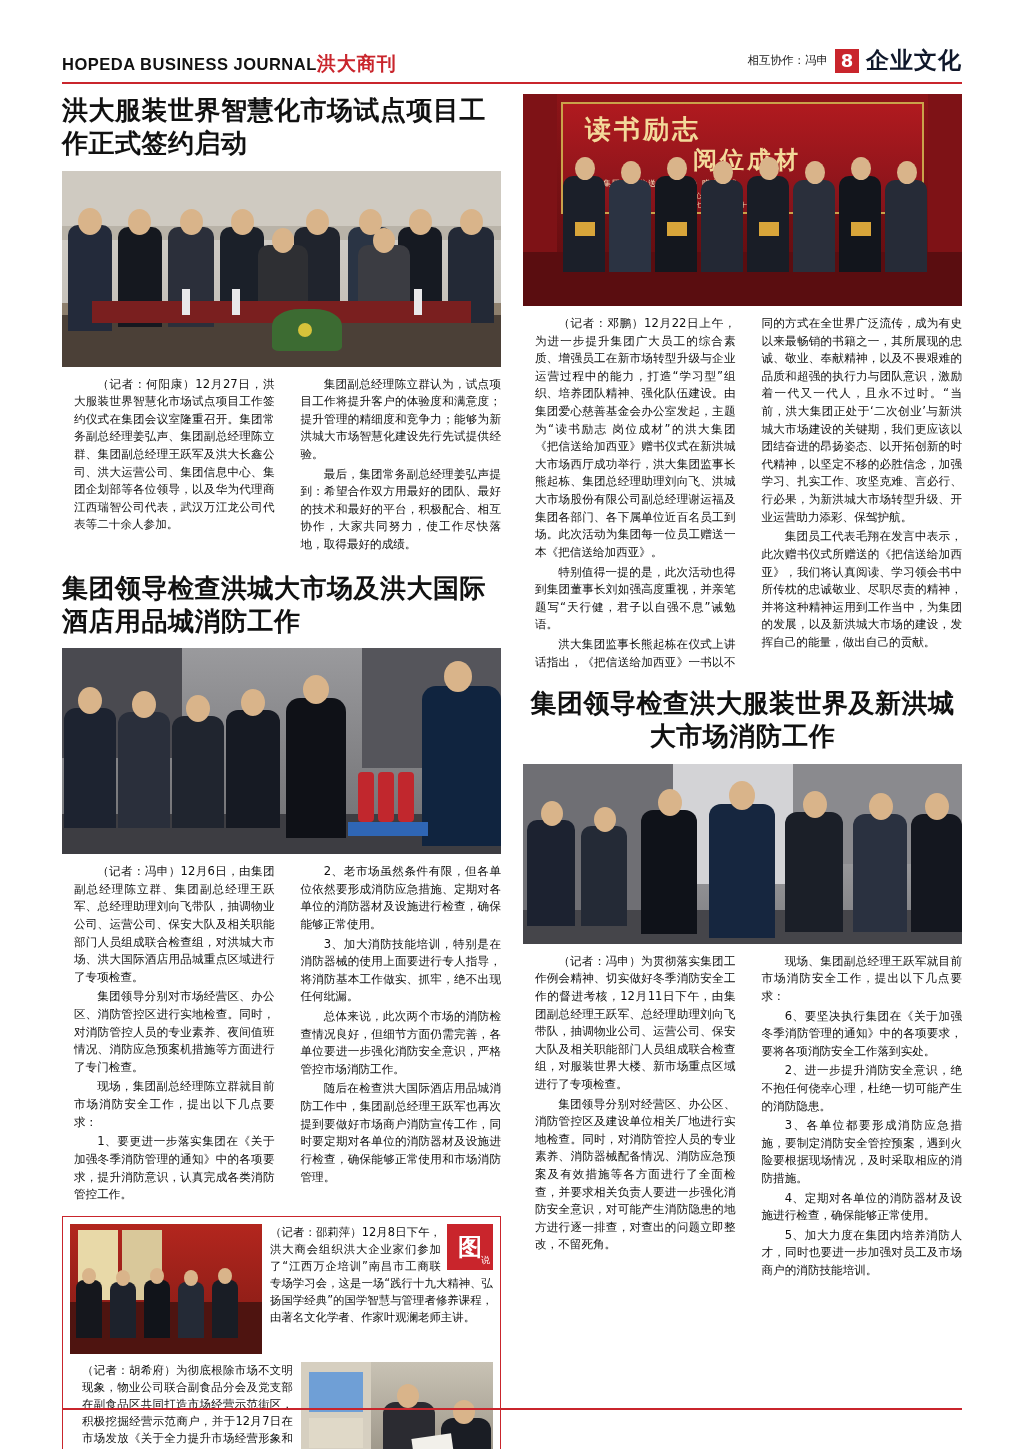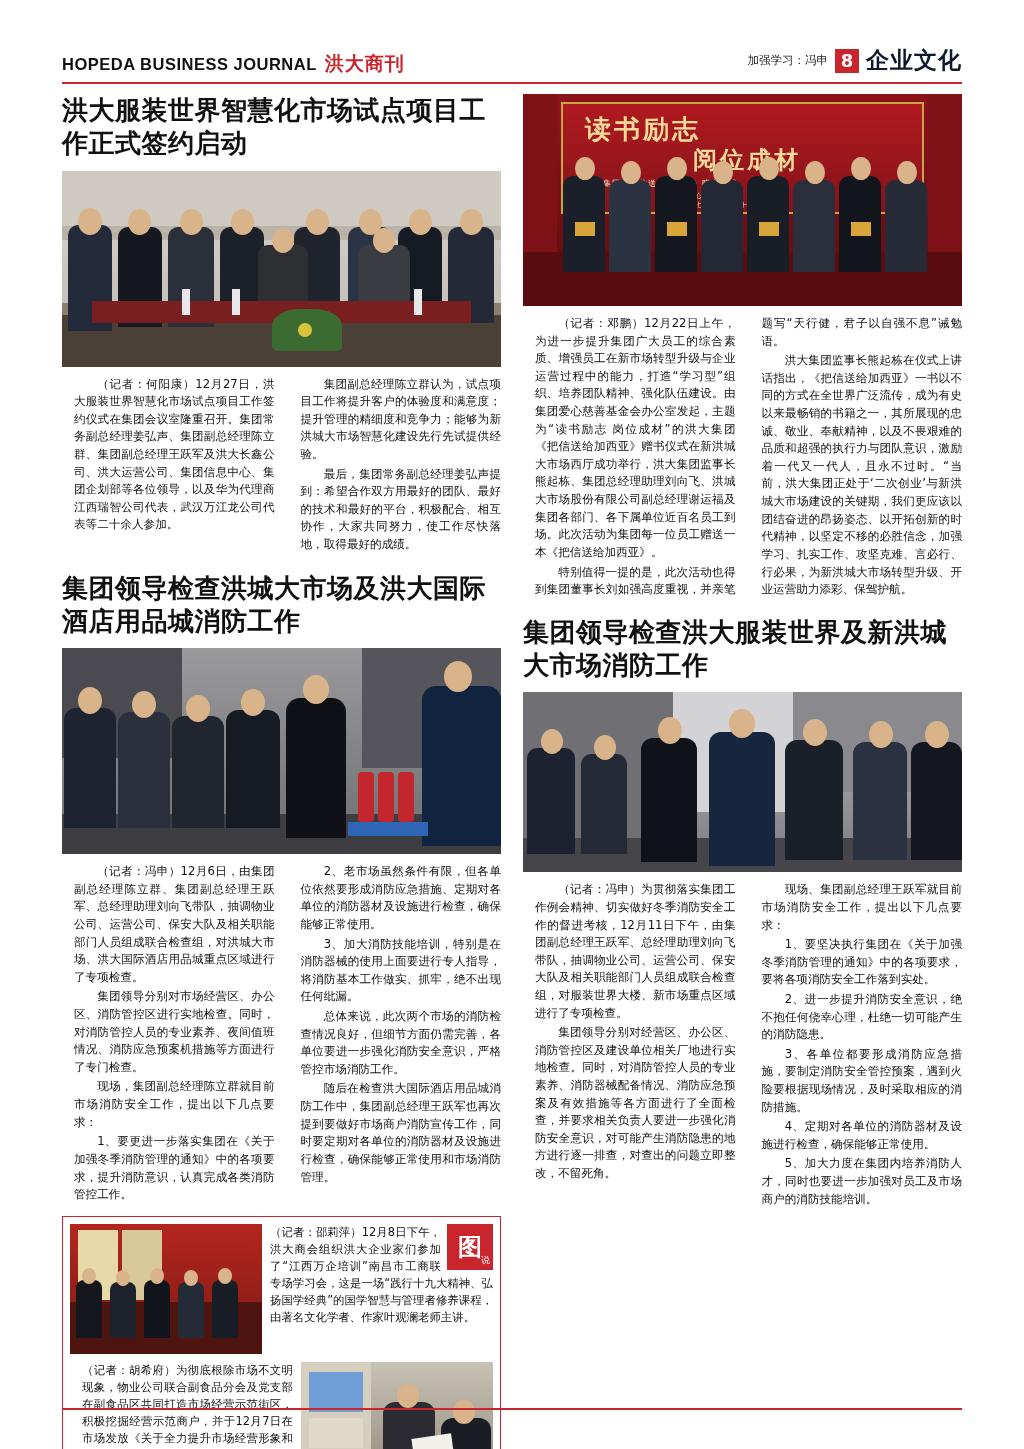--- a/index.html
+++ b/index.html
@@ -17,21 +17,21 @@
     left:62px; top:48px;
     width:900px; height:1348px;
   }
   
   .masthead {
     position:relative;
     height:36px;
     border-bottom:2px solid #c9252c;
     display:flex; align-items:flex-end;
   }
-  .mast-left { display:flex; align-items:baseline; gap:8px; padding-bottom:5px;}
+  .mast-left { display:flex; align-items:baseline; padding-bottom:5px;}
   .mast-hopeda {
     font-family:"Liberation Sans",sans-serif;
     font-weight:bold; font-size:16.5px; letter-spacing:.5px; color:#111;
   }
   .mast-cn {
     font-family:"DejaVu Sans",sans-serif;
     font-weight:bold; font-size:19px; color:#c9252c; letter-spacing:1px;
   }
   .mast-right {
     margin-left:auto; display:flex; align-items:center; gap:7px; padding-bottom:6px;
@@ -107,21 +107,21 @@
 <body>
 
 <div class="page">
 
   <div class="masthead">
     <div class="mast-left">
       <span class="mast-hopeda">HOPEDA BUSINESS JOURNAL</span>
       <span class="mast-cn">洪大商刊</span>
     </div>
     <div class="mast-right">
-      <span class="mast-editor">加强学习：冯申</span>
+      <span class="mast-editor">相互协作：冯申</span>
       <span class="mast-pageno">8</span>
       <span class="mast-section">企业文化</span>
     </div>
   </div>
 
   <div class="cols">
 
     <div class="col">
 
       <h1 class="headline">洪大服装世界智慧化市场试点项目工作正式签约启动</h1>
@@ -292,23 +292,24 @@
           <div style="position:absolute;left:144px;bottom:70px;width:20px;height:14px;background:#d8a53a;"></div>
           <div style="position:absolute;left:236px;bottom:70px;width:20px;height:14px;background:#d8a53a;"></div>
           <div style="position:absolute;left:328px;bottom:70px;width:20px;height:14px;background:#d8a53a;"></div>
         </div>
       </div>
 
       <div class="twocolbody">
         <p>（记者：邓鹏）12月22日上午，为进一步提升集团广大员工的综合素质、增强员工在新市场转型升级与企业运营过程中的能力，打造“学习型”组织、培养团队精神、强化队伍建设。由集团爱心慈善基金会办公室发起，主题为“读书励志 岗位成材”的洪大集团《把信送给加西亚》赠书仪式在新洪城大市场西厅成功举行，洪大集团监事长熊起栋、集团总经理助理刘向飞、洪城大市场股份有限公司副总经理谢运福及集团各部门、各下属单位近百名员工到场。此次活动为集团每一位员工赠送一本《把信送给加西亚》。</p>
         <p>特别值得一提的是，此次活动也得到集团董事长刘如强高度重视，并亲笔题写“天行健，君子以自强不息”诫勉语。</p>
         <p>洪大集团监事长熊起栋在仪式上讲话指出，《把信送给加西亚》一书以不同的方式在全世界广泛流传，成为有史以来最畅销的书籍之一，其所展现的忠诚、敬业、奉献精神，以及不畏艰难的品质和超强的执行力与团队意识，激励着一代又一代人，且永不过时。“当前，洪大集团正处于‘二次创业’与新洪城大市场建设的关键期，我们更应该以团结奋进的昂扬姿态、以开拓创新的时代精神，以坚定不移的必胜信念，加强学习、扎实工作、攻坚克难、言必行、行必果，为新洪城大市场转型升级、开业运营助力添彩、保驾护航。</p>
-      </div>
-
-      <h1 class="headline" style="margin-top:16px;">集团领导检查洪大服装世界及新洪城大市场消防工作</h1>
+        <p>集团员工代表毛翔在发言中表示，此次赠书仪式所赠送的《把信送给加西亚》，我们将认真阅读、学习领会书中所传枕的忠诚敬业、尽职尽责的精神，并将这种精神运用到工作当中，为集团的发展，以及新洪城大市场的建设，发挥自己的能量，做出自己的贡献。</p>
+      </div>
+
+      <h1 class="headline" style="margin-top:16px;text-align:center;">集团领导检查洪大服装世界及新洪城大市场消防工作</h1>
 
       <div class="photo" style="height:180px;background:#9a9a9c;">
         <div class="ph-inner">
           <div style="position:absolute;inset:0;background:linear-gradient(#b7b7b9,#7c7c80);"></div>
           <div style="position:absolute;left:0;top:0;width:150px;height:180px;background:#6f6f74;"></div>
           <div style="position:absolute;left:150px;top:0;width:120px;height:120px;background:#d3d3d6;"></div>
           <div style="position:absolute;left:270px;top:0;width:169px;height:100px;background:#8a8a8e;"></div>
           <div style="position:absolute;left:0;right:0;bottom:0;height:34px;background:#45454a;"></div>
 
           <div style="position:absolute;left:4px;bottom:18px;width:48px;height:106px;background:#1c2230;border-radius:10px 10px 0 0;"></div>
@@ -325,21 +326,21 @@
           <div class="head" style="left:346px;bottom:124px;width:24px;height:27px;"></div>
           <div style="position:absolute;left:388px;bottom:12px;width:51px;height:118px;background:#14171f;border-radius:12px 12px 0 0;"></div>
           <div class="head" style="left:402px;bottom:124px;width:24px;height:27px;"></div>
         </div>
       </div>
 
       <div class="twocolbody">
         <p>（记者：冯申）为贯彻落实集团工作例会精神、切实做好冬季消防安全工作的督进考核，12月11日下午，由集团副总经理王跃军、总经理助理刘向飞带队，抽调物业公司、运营公司、保安大队及相关职能部门人员组成联合检查组，对服装世界大楼、新市场重点区域进行了专项检查。</p>
         <p>集团领导分别对经营区、办公区、消防管控区及建设单位相关厂地进行实地检查。同时，对消防管控人员的专业素养、消防器械配备情况、消防应急预案及有效措施等各方面进行了全面检查，并要求相关负责人要进一步强化消防安全意识，对可能产生消防隐患的地方进行逐一排查，对查出的问题立即整改，不留死角。</p>
         <p>现场、集团副总经理王跃军就目前市场消防安全工作，提出以下几点要求：</p>
-        <p>1、要坚决执行集团在《关于加强冬季消防管理的通知》中的各项要求，要将各项消防安全工作落到实处。</p>
+        <p>6、要坚决执行集团在《关于加强冬季消防管理的通知》中的各项要求，要将各项消防安全工作落到实处。</p>
         <p>2、进一步提升消防安全意识，绝不抱任何侥幸心理，杜绝一切可能产生的消防隐患。</p>
         <p>3、各单位都要形成消防应急措施，要制定消防安全管控预案，遇到火险要根据现场情况，及时采取相应的消防措施。</p>
         <p>4、定期对各单位的消防器材及设施进行检查，确保能够正常使用。</p>
         <p>5、加大力度在集团内培养消防人才，同时也要进一步加强对员工及市场商户的消防技能培训。</p>
       </div>
     </div>
   </div>
 
   <div class="bottom-rule"></div>
 </div>

